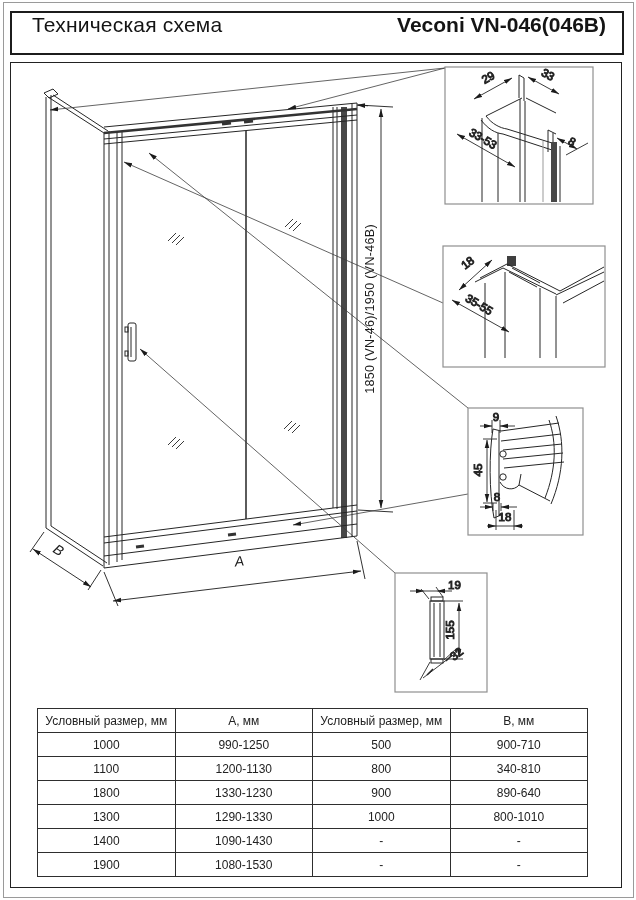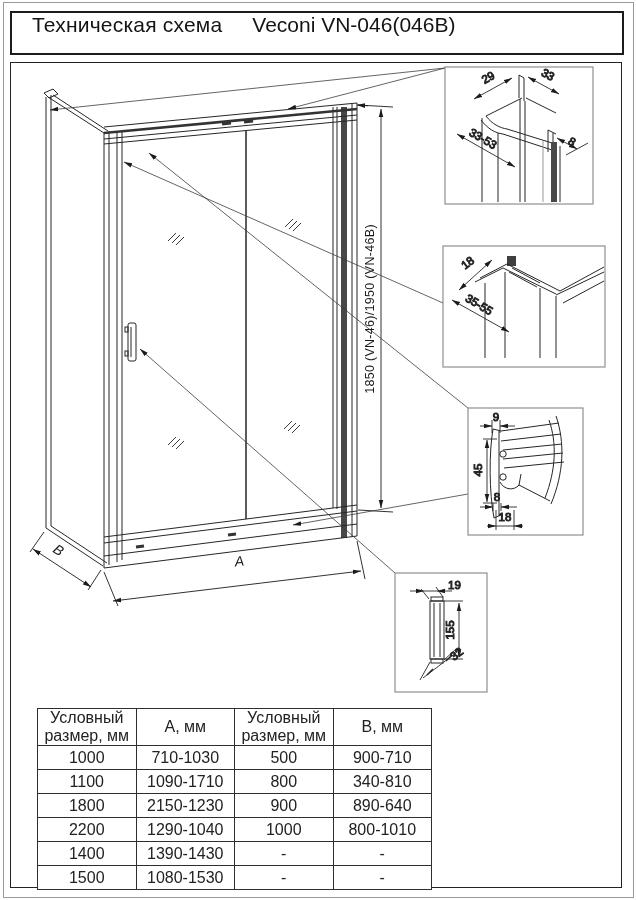--- a/index.html
+++ b/index.html
@@ -1,33 +1,33 @@
 <!DOCTYPE html>
 <html><head>
 <meta charset="utf-8">
 <style>
   html,body{margin:0;padding:0;background:#e8e8e8;}
   #page{position:relative;width:636px;height:900px;background:#ffffff;overflow:hidden;
         font-family:"Liberation Sans", sans-serif;color:#141414;}
   #outer-border{position:absolute;left:3px;top:2px;width:629px;height:894px;
         border:1px solid #9a9a9a;pointer-events:none;}
   #title-box{position:absolute;left:10px;top:11px;width:614px;height:44px;
-        border:2px solid #1c1c1c;display:flex;align-items:center;
+        border:2px solid #1c1c1c;display:flex;align-items:center;justify-content:space-between;
         box-sizing:border-box;padding:0 16px 16px 20px;background:#fff;gap:30px;}
   #title-box .t-left{font-size:21px;letter-spacing:.2px;}
-  #title-box .t-right{font-size:21px;font-weight:normal;}
+  #title-box .t-right{font-size:21px;font-weight:bold;}
   #content-box{position:absolute;left:10px;top:62px;width:612px;height:826px;
         border:1.5px solid #222;box-sizing:border-box;background:#fff;}
   svg{position:absolute;left:0;top:0;}
   svg text{font-family:"Liberation Sans", sans-serif;fill:#1b1b1b;}
   .dim{font-size:11.5px;}
   .dimBig{font-size:12.5px;letter-spacing:.3px;}
   .ab{font-size:14px;font-style:italic;}
-  table.sizes{position:absolute;left:37px;top:708px;width:395px;border-collapse:collapse;
-        font-size:16px;color:#222;table-layout:fixed;background:#fff;}
+  table.sizes{position:absolute;left:37px;top:708px;width:551px;border-collapse:collapse;
+        font-size:12px;color:#222;table-layout:fixed;background:#fff;}
   table.sizes th, table.sizes td{border:1px solid #2e2e2e;height:23px;text-align:center;
         font-weight:normal;padding:0 2px;}
 </style>
 </head>
 <body>
 
 <div id="page">
   <div id="outer-border"></div>
 
   <div id="title-box">
@@ -271,49 +271,49 @@
       <tr>
           <th>Условный размер, мм</th>
           <th>А, мм</th>
           <th>Условный размер, мм</th>
           <th>В, мм</th>
         </tr>
     </thead>
     <tbody>
         <tr>
           <td>1000</td>
-          <td>710-1030</td>
+          <td>990-1250</td>
           <td>500</td>
           <td>900-710</td>
         </tr>
         <tr>
           <td>1100</td>
-          <td>1090-1710</td>
+          <td>1200-1130</td>
           <td>800</td>
           <td>340-810</td>
         </tr>
         <tr>
           <td>1800</td>
-          <td>2150-1230</td>
+          <td>1330-1230</td>
           <td>900</td>
           <td>890-640</td>
         </tr>
         <tr>
-          <td>2200</td>
-          <td>1290-1040</td>
+          <td>1300</td>
+          <td>1290-1330</td>
           <td>1000</td>
           <td>800-1010</td>
         </tr>
         <tr>
           <td>1400</td>
-          <td>1390-1430</td>
+          <td>1090-1430</td>
           <td>-</td>
           <td>-</td>
         </tr>
         <tr>
-          <td>1500</td>
+          <td>1900</td>
           <td>1080-1530</td>
           <td>-</td>
           <td>-</td>
         </tr>
       </tbody>
   </table>
 </div>
 
 </body></html>

